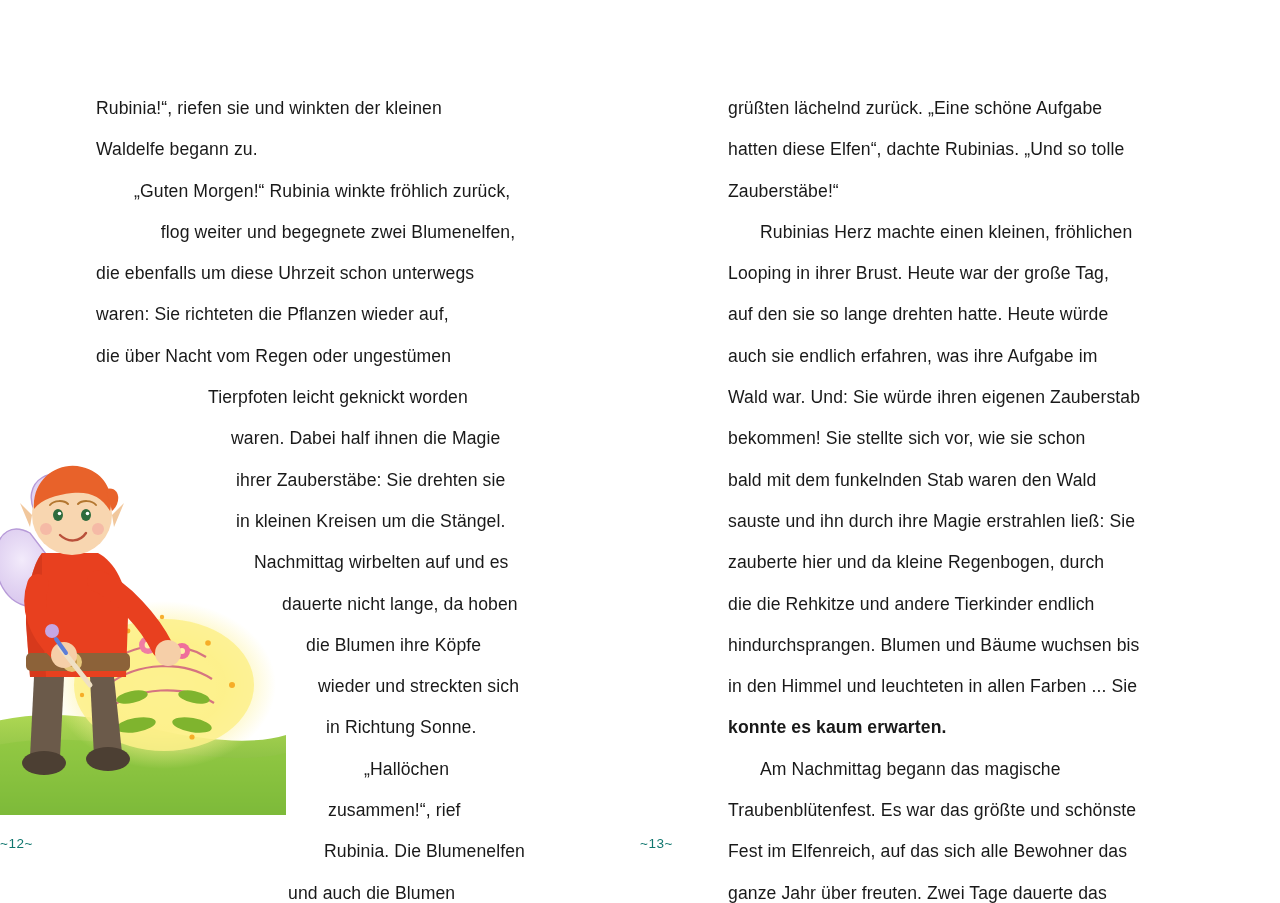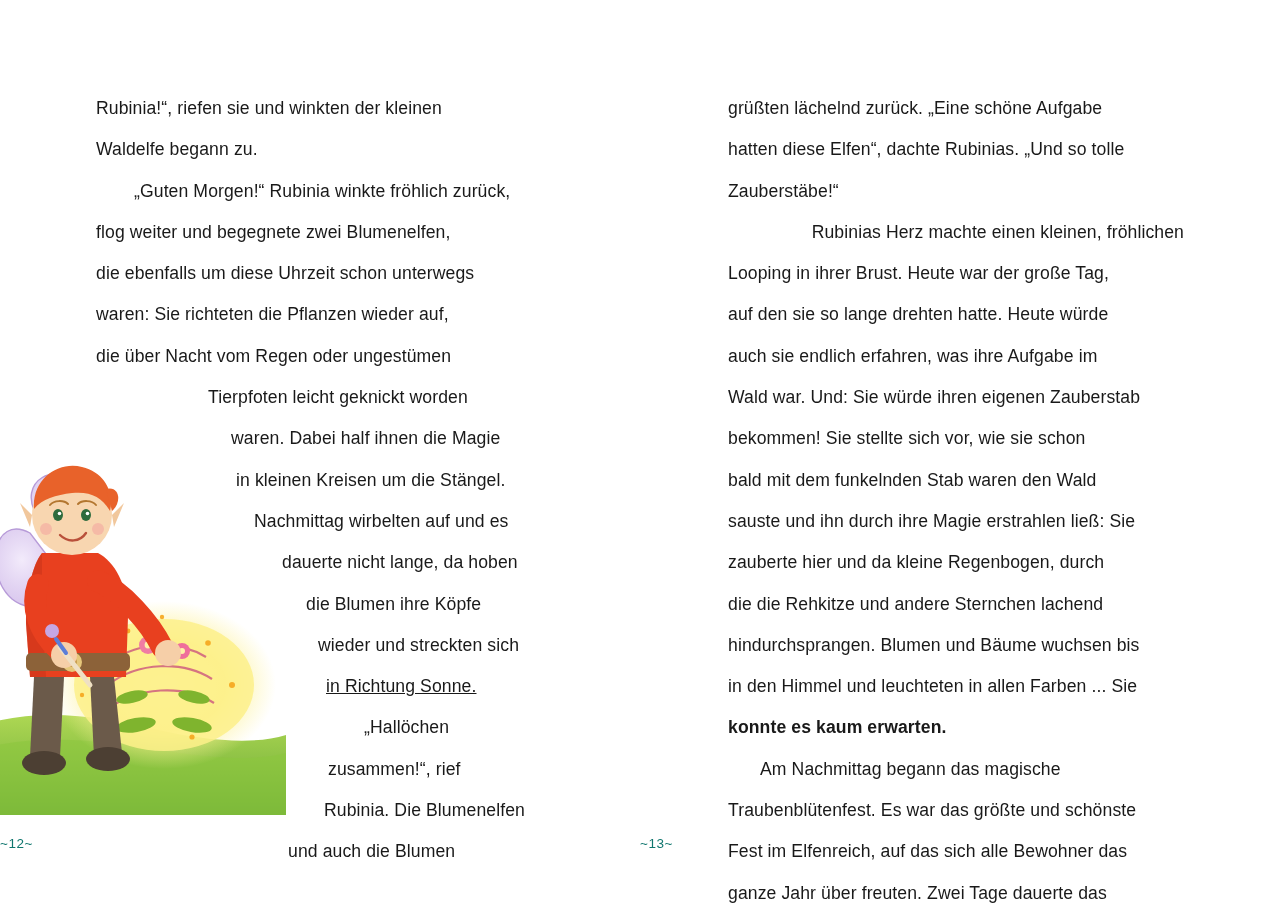--- a/index.html
+++ b/index.html
@@ -74,32 +74,33 @@
 </head>
 <body>
 
 <div class="spread">
 
   <div class="page page-left">
     <div class="text-block left-lines" id="left-text">
         <span class="line" style="padding-left: 0px;">Rubinia!“, riefen sie und winkten der kleinen</span>
         <span class="line" style="padding-left: 0px;">Waldelfe begann zu.</span>
         <span class="line" style="padding-left: 38px;">„Guten Morgen!“ Rubinia winkte fröhlich zurück,</span>
-        <span class="line" style="padding-left: 0px;">flog weiter und begegnete zwei Blumenelfen,</span>
+        <span class="line" style="padding-left: 0px; text-align: center;">flog weiter und begegnete zwei Blumenelfen,</span>
         <span class="line" style="padding-left: 0px;">die ebenfalls um diese Uhrzeit schon unterwegs</span>
         <span class="line" style="padding-left: 0px;">waren: Sie richteten die Pflanzen wieder auf,</span>
         <span class="line" style="padding-left: 0px;">die über Nacht vom Regen oder ungestümen</span>
         <span class="line" style="padding-left: 112px;">Tierpfoten leicht geknickt worden</span>
         <span class="line" style="padding-left: 135px;">waren. Dabei half ihnen die Magie</span>
+        <span class="line" style="padding-left: 140px;">ihrer Zauberstäbe: Sie drehten sie</span>
         <span class="line" style="padding-left: 140px;">in kleinen Kreisen um die Stängel.</span>
         <span class="line" style="padding-left: 158px;">Nachmittag wirbelten auf und es</span>
         <span class="line" style="padding-left: 186px;">dauerte nicht lange, da hoben</span>
         <span class="line" style="padding-left: 210px;">die Blumen ihre Köpfe</span>
         <span class="line" style="padding-left: 222px;">wieder und streckten sich</span>
-        <span class="line" style="padding-left: 230px; text-decoration: underline;">in Richtung Sonne.</span>
+        <span class="line" style="padding-left: 230px;">in Richtung Sonne.</span>
         <span class="line" style="padding-left: 268px;">„Hallöchen</span>
         <span class="line" style="padding-left: 232px;">zusammen!“, rief</span>
         <span class="line" style="padding-left: 228px;">Rubinia. Die Blumenelfen</span>
         <span class="line" style="padding-left: 192px;">und auch die Blumen</span>
       </div>
 
     <div class="illustration">
       <svg viewBox="0 0 340 430" width="340" height="430" xmlns="http://www.w3.org/2000/svg">
         <defs>
           <radialGradient id="glow" cx="50%" cy="50%" r="50%">
@@ -200,30 +201,30 @@
     </div>
 
     <div class="page-number">~12~</div>
   </div>
 
   <div class="page page-right">
     <div class="text-block right-lines" id="right-text">
         <span class="line" style="padding-left: 0px;">grüßten lächelnd zurück. „Eine schöne Aufgabe</span>
         <span class="line" style="padding-left: 0px;">hatten diese Elfen“, dachte Rubinias. „Und so tolle</span>
         <span class="line" style="padding-left: 0px;">Zauberstäbe!“</span>
-        <span class="line" style="padding-left: 32px; text-align: right;">Rubinias Herz machte einen kleinen, fröhlichen</span>
+        <span class="line" style="padding-left: 32px;">Rubinias Herz machte einen kleinen, fröhlichen</span>
         <span class="line" style="padding-left: 0px;">Looping in ihrer Brust. Heute war der große Tag,</span>
         <span class="line" style="padding-left: 0px;">auf den sie so lange drehten hatte. Heute würde</span>
         <span class="line" style="padding-left: 0px;">auch sie endlich erfahren, was ihre Aufgabe im</span>
         <span class="line" style="padding-left: 0px;">Wald war. Und: Sie würde ihren eigenen Zauberstab</span>
         <span class="line" style="padding-left: 0px;">bekommen! Sie stellte sich vor, wie sie schon</span>
         <span class="line" style="padding-left: 0px;">bald mit dem funkelnden Stab waren den Wald</span>
         <span class="line" style="padding-left: 0px;">sauste und ihn durch ihre Magie erstrahlen ließ: Sie</span>
         <span class="line" style="padding-left: 0px;">zauberte hier und da kleine Regenbogen, durch</span>
-        <span class="line" style="padding-left: 0px;">die die Rehkitze und andere Sternchen lachend</span>
+        <span class="line" style="padding-left: 0px;">die die Rehkitze und andere Tierkinder endlich</span>
         <span class="line" style="padding-left: 0px;">hindurchsprangen. Blumen und Bäume wuchsen bis</span>
         <span class="line" style="padding-left: 0px;">in den Himmel und leuchteten in allen Farben ... Sie</span>
         <span class="line" style="padding-left: 0px; font-weight: bold;">konnte es kaum erwarten.</span>
         <span class="line" style="padding-left: 32px;">Am Nachmittag begann das magische</span>
         <span class="line" style="padding-left: 0px;">Traubenblütenfest. Es war das größte und schönste</span>
         <span class="line" style="padding-left: 0px;">Fest im Elfenreich, auf das sich alle Bewohner das</span>
         <span class="line" style="padding-left: 0px;">ganze Jahr über freuten. Zwei Tage dauerte das</span>
       </div>
     <div class="page-number">~13~</div>
   </div>

